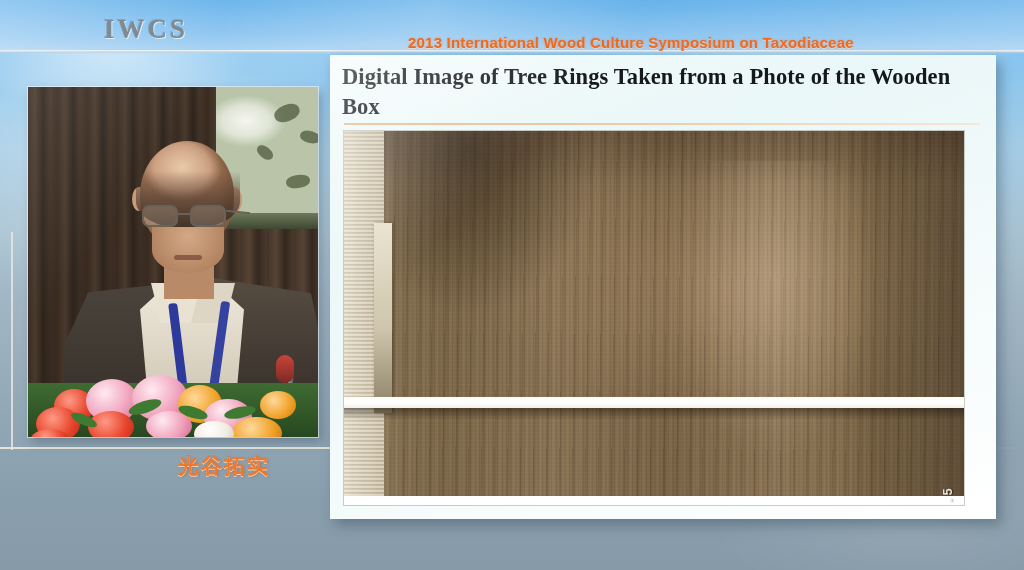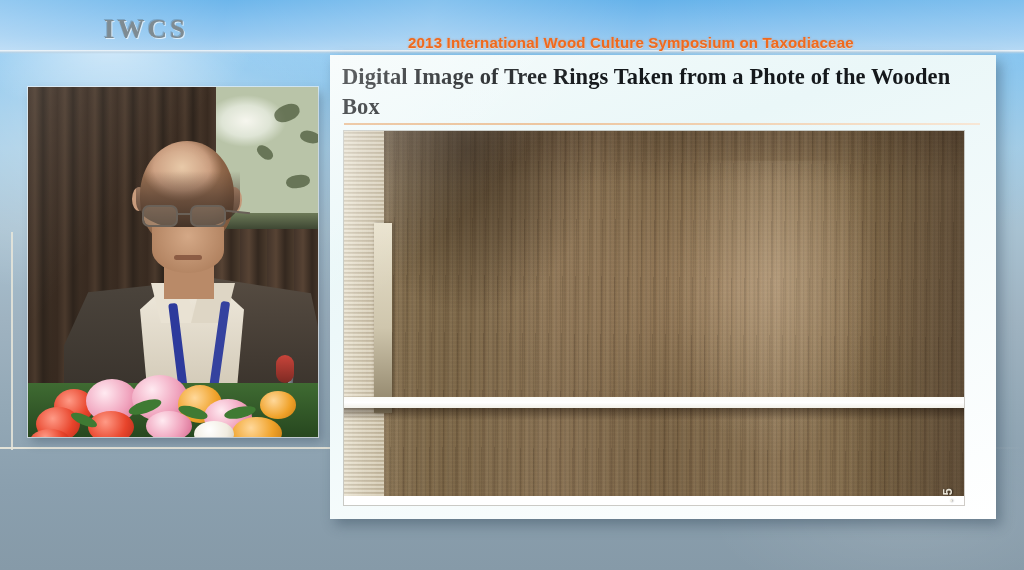--- a/index.html
+++ b/index.html
@@ -414,20 +414,21 @@
         <div class="leaf lf1"></div>
         <div class="leaf lf2"></div>
         <div class="leaf lf3"></div>
         <div class="leaf lf4"></div>
       </div>
 
       <div class="panel-gloss"></div>
     </div>
   </div>
 
+  <div id="speaker-name">光谷拓实</div>
 
   <div id="slide">
     <div id="slide-inner">
 
       <div id="slide-title">Digital Image of Tree Rings Taken from a Phote of the Wooden Box</div>
 
       <div id="slide-title-rule"></div>
 
       <div id="wood-photo">
         <div class="wood-base"></div>

